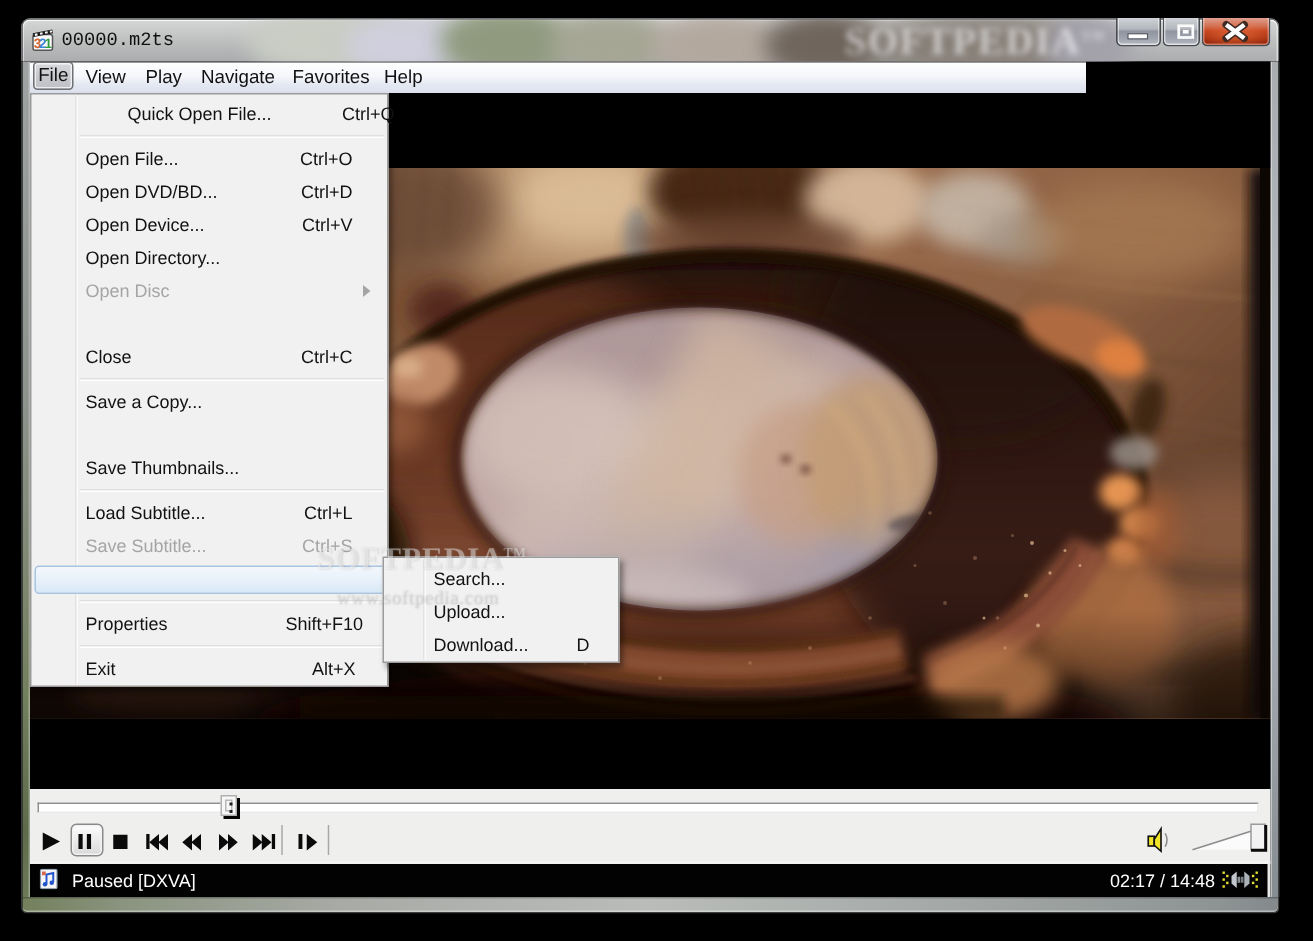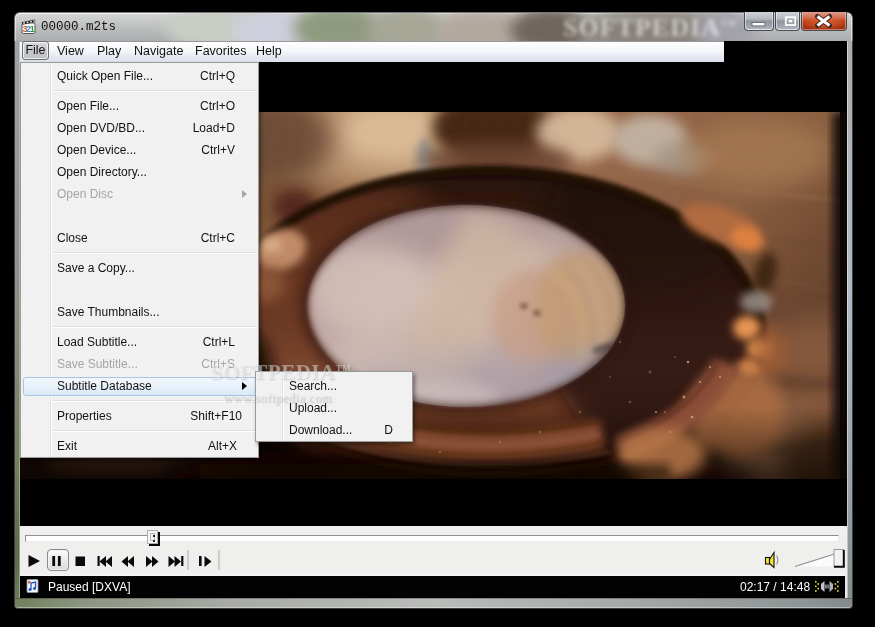--- a/index.html
+++ b/index.html
@@ -385,32 +385,32 @@
         <rect x="20.6" y="7.8" width="1.6" height="1.6"></rect>
     </g>
     <polygon points="7,4 10.5,1 10.5,12 7,9" fill="#c0c6cc"></polygon>
     <polygon points="19,4 15.5,1 15.5,12 19,9" fill="#aab2b8"></polygon>
     <rect x="11" y="4.5" width="1.8" height="4" fill="#888f95"></rect>
     <rect x="13.2" y="4.5" width="1.8" height="4" fill="#777e84"></rect>
   </svg>
 
   <div class="menupanel" id="filemenu" style="left:20px;top:62px;width:239px;height:396px;">
     <div class="gutter" style="left:29px;"></div>
-    <div class="mrow" style="top:2px;">
+    <div class="mrow" style="top:2px;margin-left:28px;">
         <span class="lbl">Quick Open File...</span>
         <span class="sc">Ctrl+Q</span>
       </div>
     <div class="msep" style="top:27px;"></div>
     <div class="mrow" style="top:32px;">
         <span class="lbl">Open File...</span>
         <span class="sc">Ctrl+O</span>
       </div>
     <div class="mrow" style="top:54px;">
         <span class="lbl">Open DVD/BD...</span>
-        <span class="sc">Load+D</span>
+        <span class="sc">Ctrl+D</span>
       </div>
     <div class="mrow" style="top:76px;">
         <span class="lbl">Open Device...</span>
         <span class="sc">Ctrl+V</span>
       </div>
     <div class="mrow dis" style="top:120px;">
         <span class="lbl">Open Disc</span>
         <span class="arrow"></span>
       </div>
     <div class="mrow" style="top:98px;">
@@ -430,24 +430,20 @@
     <div class="msep" style="top:263px;"></div>
     <div class="mrow" style="top:268px;">
         <span class="lbl">Load Subtitle...</span>
         <span class="sc">Ctrl+L</span>
       </div>
     <div class="mrow dis" style="top:290px;">
         <span class="lbl">Save Subtitle...</span>
         <span class="sc">Ctrl+S</span>
       </div>
     <div class="hirow" style="top:313.5px;"></div>
-    <div class="mrow" style="top:312px;">
-        <span class="lbl">Subtitle Database</span>
-        <span class="arrow"></span>
-      </div>
     <div class="msep" style="top:337px;"></div>
     <div class="mrow" style="top:342px;">
         <span class="lbl">Properties</span>
         <span class="sc" style="right:16px;">Shift+F10</span>
       </div>
     <div class="msep" style="top:367px;"></div>
     <div class="mrow" style="top:372px;">
         <span class="lbl">Exit</span>
         <span class="sc" style="right:21px;">Alt+X</span>
       </div>

